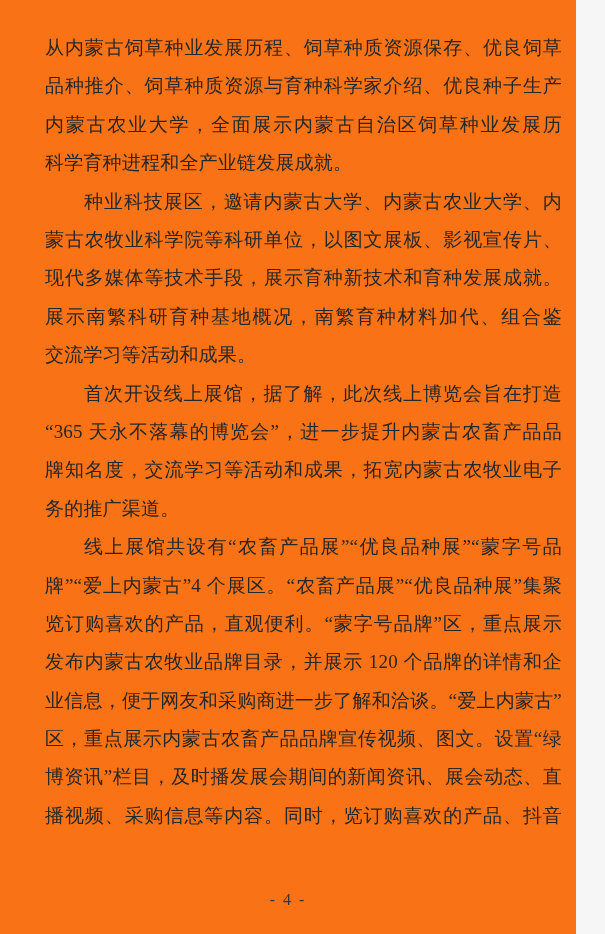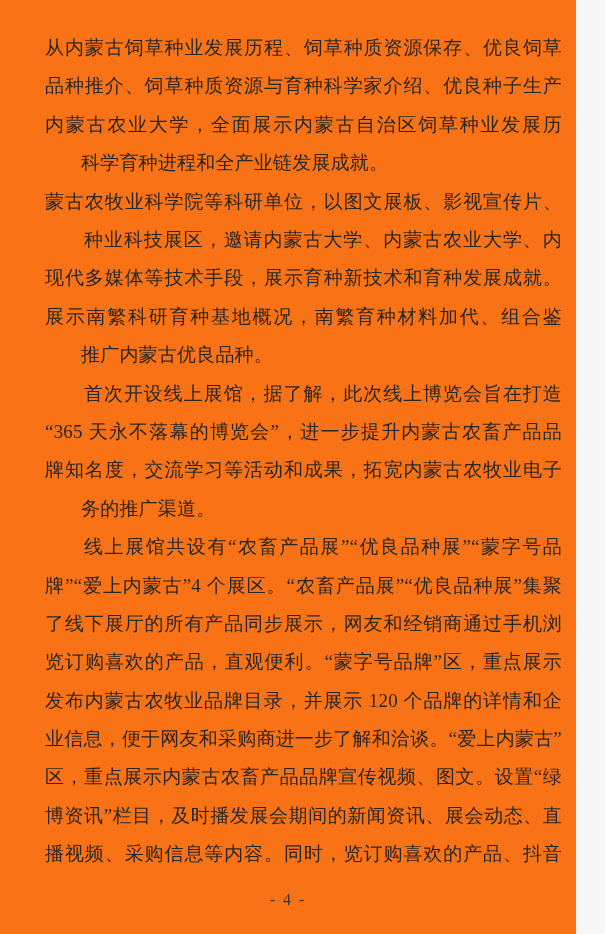--- a/index.html
+++ b/index.html
@@ -41,21 +41,20 @@
   .line.j {
     white-space: normal;
     text-align: justify;
     text-align-last: justify;
     text-justify: inter-character;
     overflow: hidden;
     height: 38.4px;
   }
   .line.end {
     text-align: left;
-    margin-left: 36px;
   }
   .line.ind {
     text-indent: 39px;
   }
   .footer {
     position: absolute;
     left: 0;
     top: 891px;
     width: 100%;
     text-align: center;
@@ -72,38 +71,37 @@
   <div class="text-block">
 
     <div class="para">
       <div class="line j">从内蒙古饲草种业发展历程、饲草种质资源保存、优良饲草</div>
       <div class="line j">品种推介、饲草种质资源与育种科学家介绍、优良种子生产</div>
       <div class="line j">内蒙古农业大学，全面展示内蒙古自治区饲草种业发展历史、</div>
       <div class="line end">科学育种进程和全产业链发展成就。</div>
     </div>
 
     <div class="para">
+      <div class="line j ind">种业科技展区，邀请内蒙古大学、内蒙古农业大学、内</div>
       <div class="line j">蒙古农牧业科学院等科研单位，以图文展板、影视宣传片、</div>
-      <div class="line j ind">种业科技展区，邀请内蒙古大学、内蒙古农业大学、内</div>
       <div class="line j">现代多媒体等技术手段，展示育种新技术和育种发展成就。</div>
       <div class="line j">展示南繁科研育种基地概况，南繁育种材料加代、组合鉴评、</div>
-      <div class="line end">推广内蒙古优良品种。</div>
+      <div class="line end">交流学习等活动和成果。</div>
     </div>
 
     <div class="para">
       <div class="line j ind">首次开设线上展馆，据了解，此次线上博览会旨在打造</div>
       <div class="line j">“365 天永不落幕的博览会”，进一步提升内蒙古农畜产品品</div>
       <div class="line j">牌知名度，交流学习等活动和成果，拓宽内蒙古农牧业电子商</div>
       <div class="line end">务的推广渠道。</div>
     </div>
 
     <div class="para">
       <div class="line j ind">线上展馆共设有“农畜产品展”“优良品种展”“蒙字号品</div>
       <div class="line j">牌”“爱上内蒙古”4 个展区。“农畜产品展”“优良品种展”集聚</div>
-      <div class="line j">了线下展厅的所有产品同步展示，网友和经销商通过手机浏</div>
       <div class="line j">览订购喜欢的产品，直观便利。“蒙字号品牌”区，重点展示</div>
       <div class="line j">发布内蒙古农牧业品牌目录，并展示 120 个品牌的详情和企</div>
       <div class="line j">业信息，便于网友和采购商进一步了解和洽谈。“爱上内蒙古”</div>
       <div class="line j">区，重点展示内蒙古农畜产品品牌宣传视频、图文。设置“绿</div>
       <div class="line j">博资讯”栏目，及时播发展会期间的新闻资讯、展会动态、直</div>
       <div class="line j">播视频、采购信息等内容。同时，览订购喜欢的产品、抖音平</div>
     </div>
 
   </div>
 

